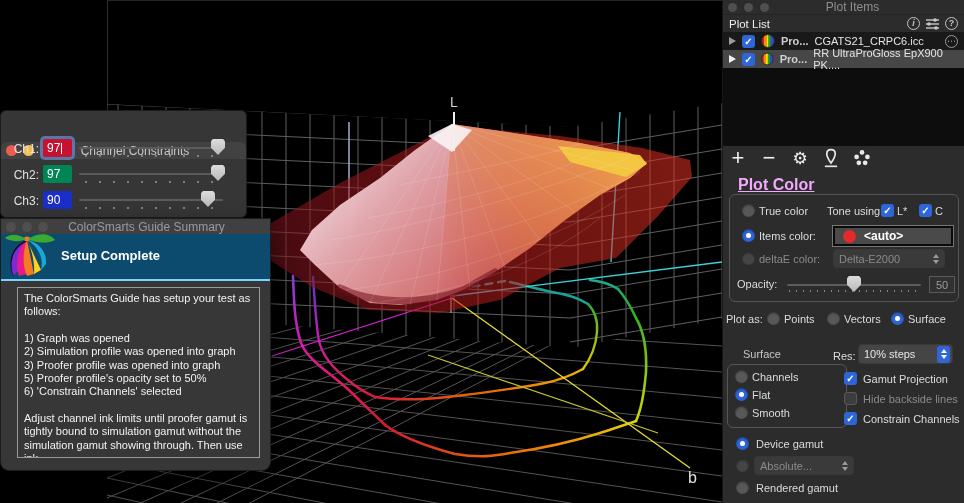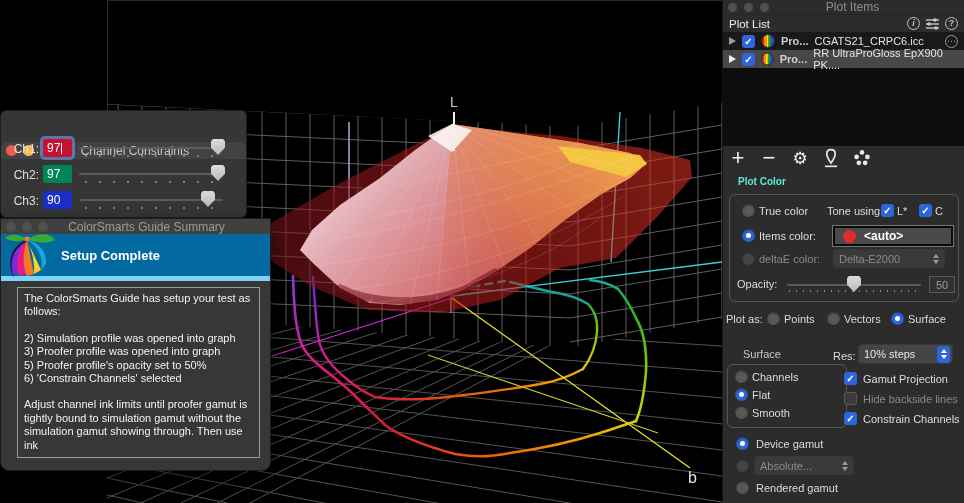--- a/index.html
+++ b/index.html
@@ -46,21 +46,21 @@
   .ch-in{position:absolute;left:42px;top:0;width:29px;height:18px;border-radius:2px;color:#fff;
          font-size:12px;padding:2px 0 0 4px;}
   .ch-in .caret{display:inline-block;width:1px;height:11px;background:#fff;vertical-align:-2px;margin-left:1px;}
   .focusring{box-shadow:0 0 0 3px rgba(94,130,188,.85);}
 
   
   .cs{position:absolute;left:0;top:218px;width:271px;height:253px;background:#373737;
       border-radius:0 0 9px 9px;border:1px solid #1d1d1d;box-shadow:0 10px 24px rgba(0,0,0,.55);}
   .cs-title{height:15px;background:#404040;display:flex;align-items:center;padding:0 5px;gap:6px;}
   .cs-title .cap{flex:1;text-align:center;color:#9a9a9a;font-size:12px;margin-right:26px;}
-  .cs-head{position:relative;height:47px;background:#0369a1;border-bottom:5px solid #7dd3fc;}
+  .cs-head{position:relative;height:47px;background:#0c4a6e;border-bottom:2px solid #7dd3fc;}
   .cs-head h1{position:absolute;left:60px;top:14px;margin:0;color:#fff;font-size:13px;font-weight:bold;}
   .cs-hat{position:absolute;left:2px;top:0px;}
   .cs-box{position:absolute;left:16px;top:68px;width:243px;height:171px;border:1px solid #9a9a9a;
           padding:4px 6px;color:#f2f2f2;font-size:11px;line-height:13.4px;overflow:hidden;}
   .cs-box .gap{height:13px;}
 
   
   .pi{position:absolute;left:722px;top:0;width:242px;height:503px;background:#2c2c2c;
       border-left:1px solid #171717;}
   .pi-title{height:15px;display:flex;align-items:center;padding:0 5px;gap:7px;border-bottom:1px solid #242424;}
@@ -77,21 +77,21 @@
         border-left:7px solid #9a9a9a;flex:0 0 auto;}
   .disc.bright{border-left-color:#f0f0f0;}
   .pl-row .cbx{position:static;flex:0 0 auto;}
   .pl-row .more{margin-left:auto;width:13px;height:13px;border-radius:50%;border:1px solid #9a9a9a;
                 color:#bdbdbd;font-size:9px;line-height:11px;text-align:center;}
   .toolbar{position:absolute;left:6px;top:148px;display:flex;align-items:center;gap:13px;color:#f0f0f0;}
   .tb{display:flex;align-items:center;justify-content:center;width:18px;height:20px;}
   .tb.plus{font-size:22px;font-weight:300;}
   .tb.minus{font-size:22px;font-weight:300;}
   .tb.gear{font-size:17px;}
-  .section-cap{position:absolute;color:#5eead4;font-size:10px;}
+  .section-cap{position:absolute;color:#f0abfc;font-size:16px;text-decoration:underline;}
   .groupbox{position:absolute;border:1px solid #565656;border-radius:6px;}
   .colorwell{position:absolute;left:832px;top:226px;width:119px;height:20px;background:#4a4a4a;
              border:2px solid #0a0a0a;outline:1px solid #777;display:flex;align-items:center;gap:8px;
              padding:0 8px;color:#fff;font-size:12px;font-weight:bold;}
   .swatch{width:13px;height:13px;border-radius:50%;background:#e42a2a;flex:0 0 auto;}
   .valbox{position:absolute;border:1px solid #5a5a5a;background:#313131;color:#9a9a9a;font-size:11px;
           text-align:center;}
 </style>
 </head>
 <body>
@@ -335,20 +335,21 @@
           <ellipse cx="22" cy="3" rx="3" ry="2.4" fill="#f47b20"></ellipse>
           <path d="M21,3 C12,-3 4,-2 0,2 C6,6 16,6 21,3 Z" fill="#3aaa35"></path>
           <path d="M23,3 C32,-3 44,-4 50,4 C43,8 29,7 23,3 Z" fill="#3aaa35"></path>
         </g>
       </svg>
       <h1>Setup Complete</h1>
     </div>
     <div class="cs-box">
       <div>The ColorSmarts Guide has setup your test as follows:</div>
       <div class="gap"></div>
+      <div>1) Graph was opened</div>
       <div>2) Simulation profile was opened into graph</div>
       <div>3) Proofer profile was opened into graph</div>
       <div>5) Proofer profile's opacity set to 50%</div>
       <div>6) 'Constrain Channels' selected</div>
       <div class="gap"></div>
       <div>Adjust channel ink limits until proofer gamut is tightly bound to simulation gamut without the simulation gamut showing through. Then use ink</div>
     </div>
   </section>
 
   <aside class="pi">

